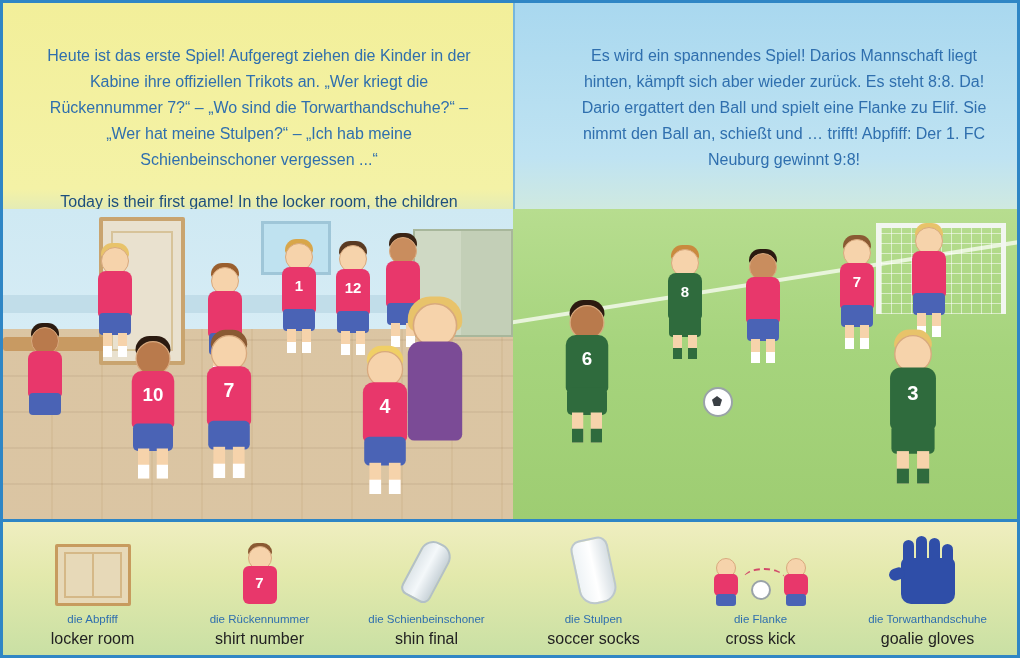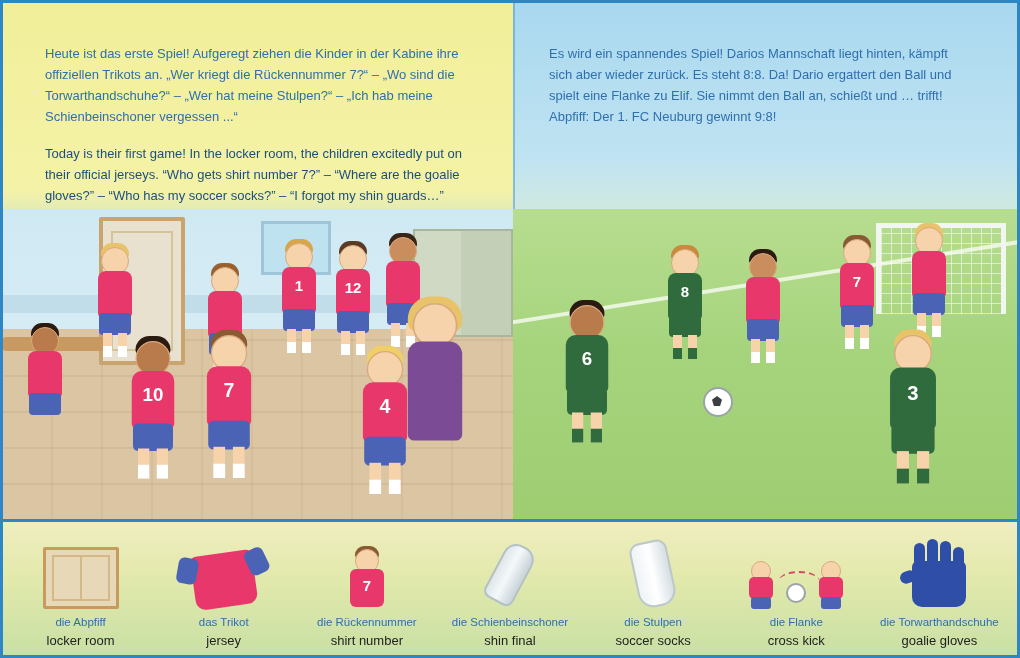--- a/index.html
+++ b/index.html
@@ -49,25 +49,26 @@
     background: #4a9ad0;
     opacity: 0.55;
   }
 
   .text-block {
     position: absolute;
     left: 42px;
     top: 40px;
     width: 428px;
     color: #2f6fae;
-    font-size: 13px;
+    font-size: 16px;
     line-height: 1.62;
+    text-align: center;
   }
   .spread.right .text-block {
-    left: 36px;
+    left: 61px;
     width: 420px;
   }
   .text-block p {
     margin: 0 0 16px 0;
   }
   .text-block p.english {
     color: #1d4f7e;
   }
 
   
@@ -275,21 +276,21 @@
     margin-bottom: 4px;
   }
   .vocab-de {
     color: #2f6fae;
     font-size: 11.5px;
     line-height: 1.25;
     margin-bottom: 3px;
   }
   .vocab-en {
     color: #222222;
-    font-size: 13px;
+    font-size: 16px;
     line-height: 1.25;
   }
 
   
   .v-locker {
     position: absolute; left: 50%; transform: translateX(-50%);
     bottom: 2px; width: 70px; height: 56px;
     background: #e7d9b8;
     border: 3px solid #c79b5e;
     border-radius: 2px;
@@ -624,30 +625,20 @@
   <div class="vocab">
 
     <div class="vocab-item">
       <div class="vocab-art">
         <div class="v-locker"></div>
       </div>
       <div class="vocab-de">die Abpfiff</div>
       <div class="vocab-en">locker room</div>
     </div>
 
-    <div class="vocab-item">
-      <div class="vocab-art">
-        <div class="v-jersey">
-            <div class="sleeveL"></div>
-            <div class="sleeveR"></div>
-          </div>
-      </div>
-      <div class="vocab-de">das Trikot</div>
-      <div class="vocab-en">jersey</div>
-    </div>
 
     <div class="vocab-item">
       <div class="vocab-art">
         <div class="v-number">
           <div class="hair"></div>
             <div class="h"></div>
             <div class="t"></div>
           <div class="n">7</div>
         </div>
       </div>

